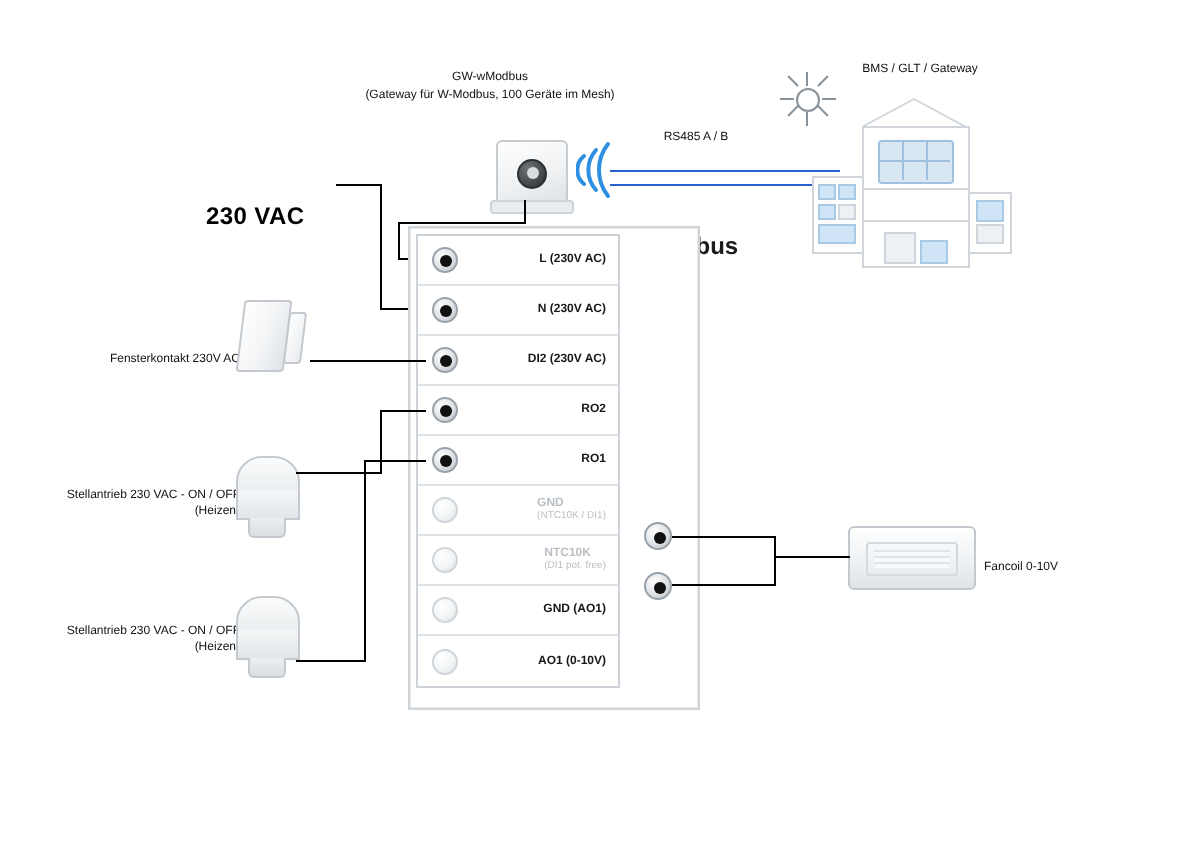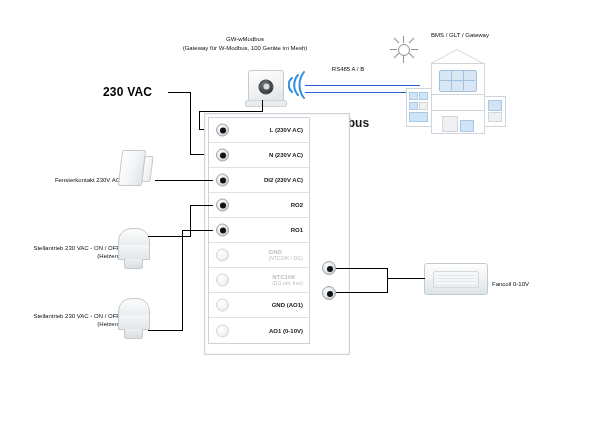--- a/index.html
+++ b/index.html
@@ -31,20 +31,21 @@
   }
   .lbl.right { text-align: right; }
   .lbl.left  { text-align: left; }
 
   
   .vac {
     font-size: 12px;
     font-weight: bold;
     letter-spacing: 0.2px;
     color: #000;
+    margin-top: 16px;
   }
 
   
   .wm-title {
     font-size: 12px;
     font-weight: bold;
     color: #1b1b1b;
   }
 
   

